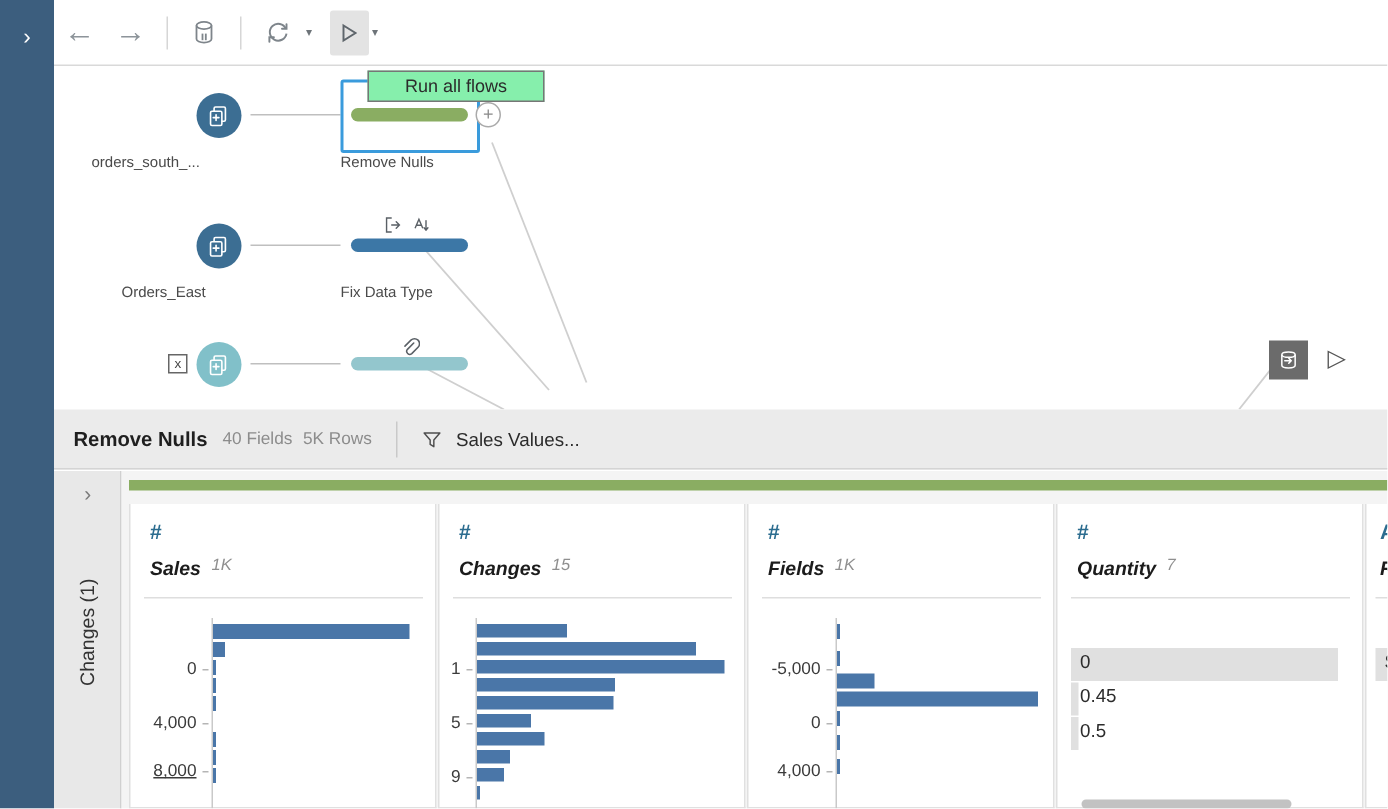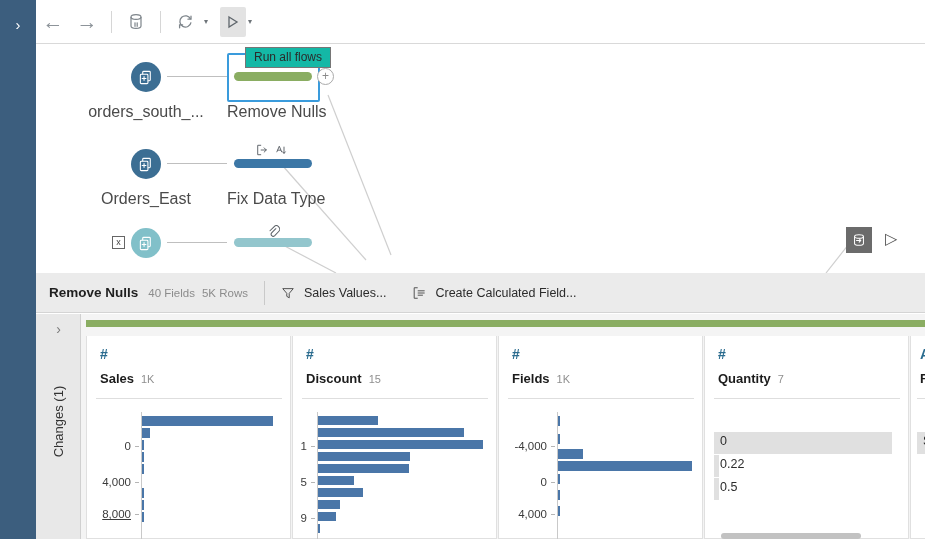--- a/index.html
+++ b/index.html
@@ -56,22 +56,22 @@
 
   .node-input {
     position: absolute;
     width: 30px; height: 30px; border-radius: 50%;
     display: flex; align-items: center; justify-content: center;
     color: #ffffff;
   }
   .node-input.dark { background: #3c6e93; }
   .node-input.light { background: #81c0c9; }
   .node-label {
-    position: absolute; font-size: 16px; color: #4a4a4a;
-    text-align: center; white-space: nowrap;
+    position: absolute; font-size: 10px; color: #4a4a4a;
+    text-align: left; white-space: nowrap;
   }
   .step-bar {
     position: absolute; height: 9px; border-radius: 5px;
   }
   .step-bar.green { background: #8aad62; }
   .step-bar.blue  { background: #3c77a6; }
   .step-bar.teal  { background: #93c6cd; }
   .step-icons {
     position: absolute; display: flex; gap: 7px;
     color: #5a6066; font-size: 12px;
@@ -79,22 +79,22 @@
   .sel-box {
     position: absolute; border: 2px solid #3a9bdc; border-radius: 2px;
     background: transparent;
   }
   .plus-node {
     position: absolute; width: 17px; height: 17px; border-radius: 50%;
     border: 1px solid #aaaaaa; color: #8a8a8a; background: #fff;
     font-size: 12px; line-height: 15px; text-align: center; cursor: pointer;
   }
   .tooltip {
-    position: absolute; background: #14b8a6; border: 1px solid #767676;
-    padding: 2px 8px 3px; font-size: 12px; color: #2b2b2b; white-space: nowrap;
+    position: absolute; background: #86efac; border: 1px solid #767676;
+    padding: 2px 24px 3px; font-size: 12px; color: #2b2b2b; white-space: nowrap;
     z-index: 20;
   }
   .x-badge {
     position: absolute; width: 13px; height: 13px;
     border: 1px solid #666; color: #444; font-size: 9px;
     line-height: 11px; text-align: center; background: #fff;
   }
   .out-icon {
     position: absolute; width: 26px; height: 26px; background: #6b6b6b;
     display: flex; align-items: center; justify-content: center;
@@ -152,21 +152,21 @@
     width: 205px; height: 203px; background: #ffffff;
     border: 1px solid #e0e0e0; border-top: none;
     margin-right: 1px; position: relative; flex: none;
   }
   .card-type {
     position: absolute; left: 13px; top: 10px;
     font-size: 14px; color: #2b6c8f; font-weight: bold;
   }
   .card-head {
     position: absolute; left: 13px; top: 35px;
-    display: flex; align-items: center; gap: 7px;
+    display: flex; align-items: flex-start; gap: 7px; font-style: italic;
   }
   .card-name { font-size: 13px; font-weight: bold; color: #1c1c1c; }
   .card-count { font-size: 11px; color: #8f8f8f; }
   .card-rule {
     position: absolute; left: 9px; top: 62px; width: 186px;
     height: 1px; background: #dedede;
   }
 
   
   .hist { position: absolute; left: 0; top: 76px; width: 205px; height: 127px; }
@@ -334,29 +334,20 @@
     <div class="stepbar-meta">40 Fields</div>
     <div class="stepbar-meta" style="margin-left:7px;">5K Rows</div>
     <div class="stepbar-sep"></div>
     <div class="stepbar-action">
       <span class="ic">
         <svg width="14" height="14" viewBox="0 0 16 16" fill="none" stroke="#4d4d4d" stroke-width="1.1">
           <path d="M2 3 h12 L9.4 8.4 v5.1 L6.6 11.8 V8.4 Z" stroke-linejoin="round"></path>
         </svg>
       </span>
       <span>Sales Values...</span>
-    </div>
-    <div class="stepbar-action">
-      <span class="ic">
-        <svg width="14" height="14" viewBox="0 0 16 16" fill="none" stroke="#4d4d4d" stroke-width="1.1">
-          <path d="M6.5 2 H2.5 v12 h4"></path>
-          <path d="M7 5.5 h7 M7 8 h7 M7 10.5 h5" stroke-linecap="round"></path>
-        </svg>
-      </span>
-      <span>Create Calculated Field...</span>
     </div>
   </div>
 
   <div class="changes">
     <div class="changes-chevron">›</div>
     <div class="changes-label">Changes (1)</div>
   </div>
 
   <div class="profile">
     <div class="green-strip"></div>
@@ -385,21 +376,21 @@
           <div class="bar" style="left:55px; top:52px; width:2px;   height:10px;"></div>
           <div class="bar" style="left:55px; top:76px; width:2px;   height:10px;"></div>
           <div class="bar" style="left:55px; top:88px; width:2px;   height:10px;"></div>
           <div class="bar" style="left:55px; top:100px;width:2px;   height:10px;"></div>
         </div>
       </div>
 
       <div class="card">
         <div class="card-type">#</div>
         <div class="card-head">
-          <span class="card-name">Discount</span>
+          <span class="card-name">Changes</span>
           <span class="card-count">15</span>
         </div>
         <div class="card-rule"></div>
         <div class="hist">
           <div class="hist-tick" style="left:0; top:28px; width:14px;">1</div>
           <div class="hist-tick" style="left:0; top:64px; width:14px;">5</div>
           <div class="hist-tick" style="left:0; top:100px; width:14px;">9</div>
           <div class="hist-tickmark" style="left:18px; top:34px;"></div>
           <div class="hist-tickmark" style="left:18px; top:70px;"></div>
           <div class="hist-tickmark" style="left:18px; top:106px;"></div>
@@ -418,21 +409,21 @@
       </div>
 
       <div class="card">
         <div class="card-type">#</div>
         <div class="card-head">
           <span class="card-name">Fields</span>
           <span class="card-count">1K</span>
         </div>
         <div class="card-rule"></div>
         <div class="hist">
-          <div class="hist-tick" style="left:0; top:28px; width:48px;">-4,000</div>
+          <div class="hist-tick" style="left:0; top:28px; width:48px;">-5,000</div>
           <div class="hist-tick" style="left:0; top:64px; width:48px;">0</div>
           <div class="hist-tick" style="left:0; top:96px; width:48px;">4,000</div>
           <div class="hist-tickmark" style="left:52px; top:34px;"></div>
           <div class="hist-tickmark" style="left:52px; top:70px;"></div>
           <div class="hist-tickmark" style="left:52px; top:102px;"></div>
           <div class="hist-axis" style="left:58px;"></div>
           <div class="bar" style="left:59px; top:4px;   width:2px;   height:10px;"></div>
           <div class="bar" style="left:59px; top:22px;  width:2px;   height:10px;"></div>
           <div class="bar" style="left:59px; top:37px;  width:25px;  height:10px;"></div>
           <div class="bar" style="left:59px; top:49px;  width:134px; height:10px;"></div>
@@ -449,21 +440,21 @@
           <span class="card-count">7</span>
         </div>
         <div class="card-rule"></div>
         <div class="vallist">
           <div class="valrow">
             <div class="valbar" style="width:178px;"></div>
             <div class="valtext">0</div>
           </div>
           <div class="valrow">
             <div class="valbar" style="width:5px;"></div>
-            <div class="valtext">0.22</div>
+            <div class="valtext">0.45</div>
           </div>
           <div class="valrow">
             <div class="valbar" style="width:5px;"></div>
             <div class="valtext">0.5</div>
           </div>
 
         </div>
       </div>
 
       <div class="card partial">

